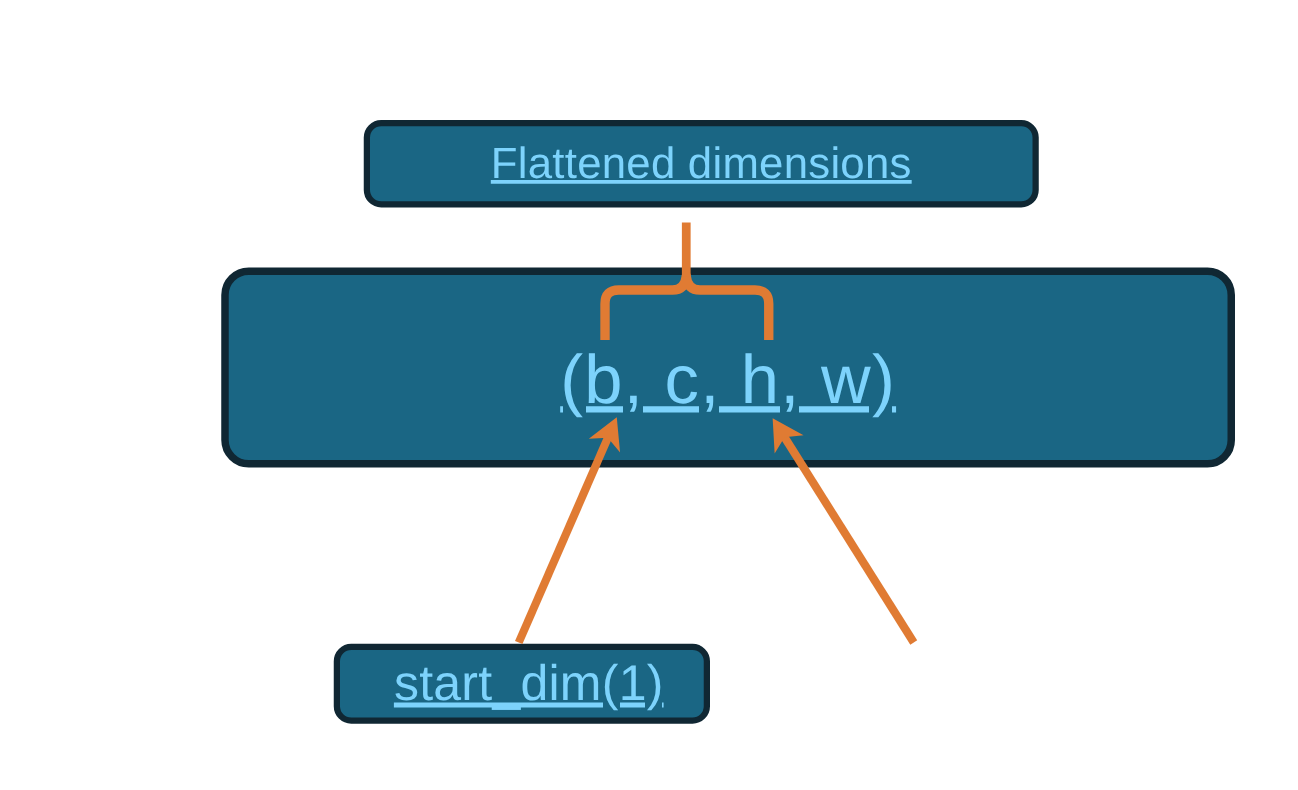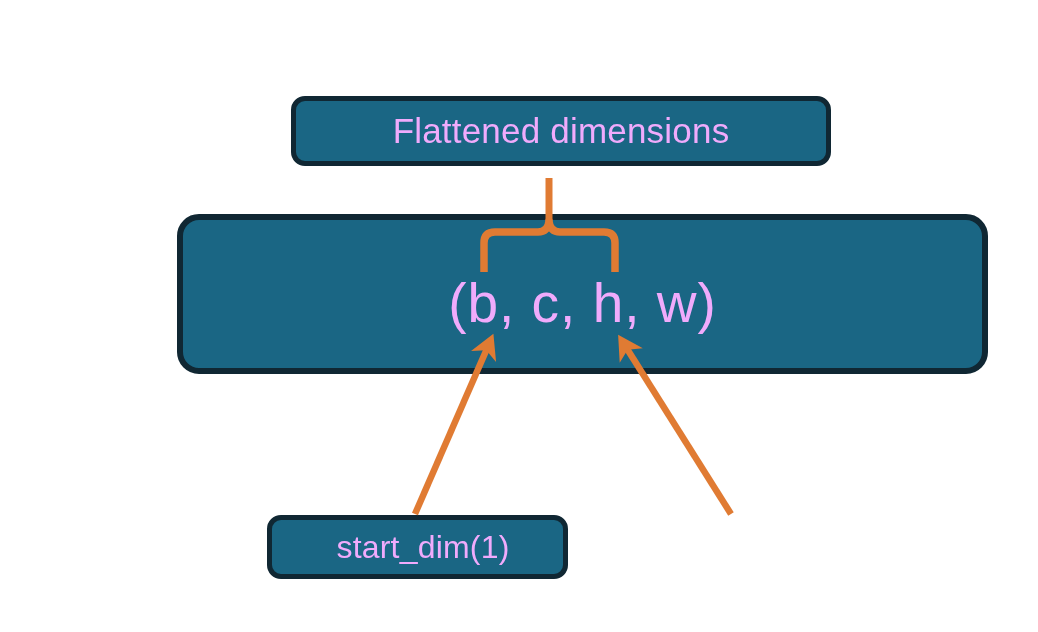--- a/index.html
+++ b/index.html
@@ -21,25 +21,26 @@
   }
   .node-box {
     position: absolute;
     box-sizing: border-box;
     background: #1A6684;
     border: 5px solid #102733;
     border-radius: 16px;
     display: flex;
     align-items: center;
     justify-content: center;
-    color: #f0abfc;
+    color: #7dd3fc;
     font-weight: 400;
     letter-spacing: 0.2px;
     text-align: right;
     user-select: none;
+    text-decoration: underline;
   }
   #box-flattened {
     left: 291px;
     top: 96px;
     width: 540px;
     height: 70px;
     border-radius: 14px;
     font-size: 35px;
   }
   #box-shape {
@@ -55,21 +56,21 @@
     display: block;
     transform: translateY(9px);
     letter-spacing: 1px;
   }
   #box-start-dim {
     left: 267px;
     top: 515px;
     width: 301px;
     height: 64px;
     border-radius: 14px;
-    font-size: 32px;
+    font-size: 40px;
     padding-left: 11px;
   }
   #box-end-dim {
     left: 580px;
     top: 515px;
     width: 301px;
     height: 64px;
     border-radius: 14px;
     font-size: 36px;
   }

